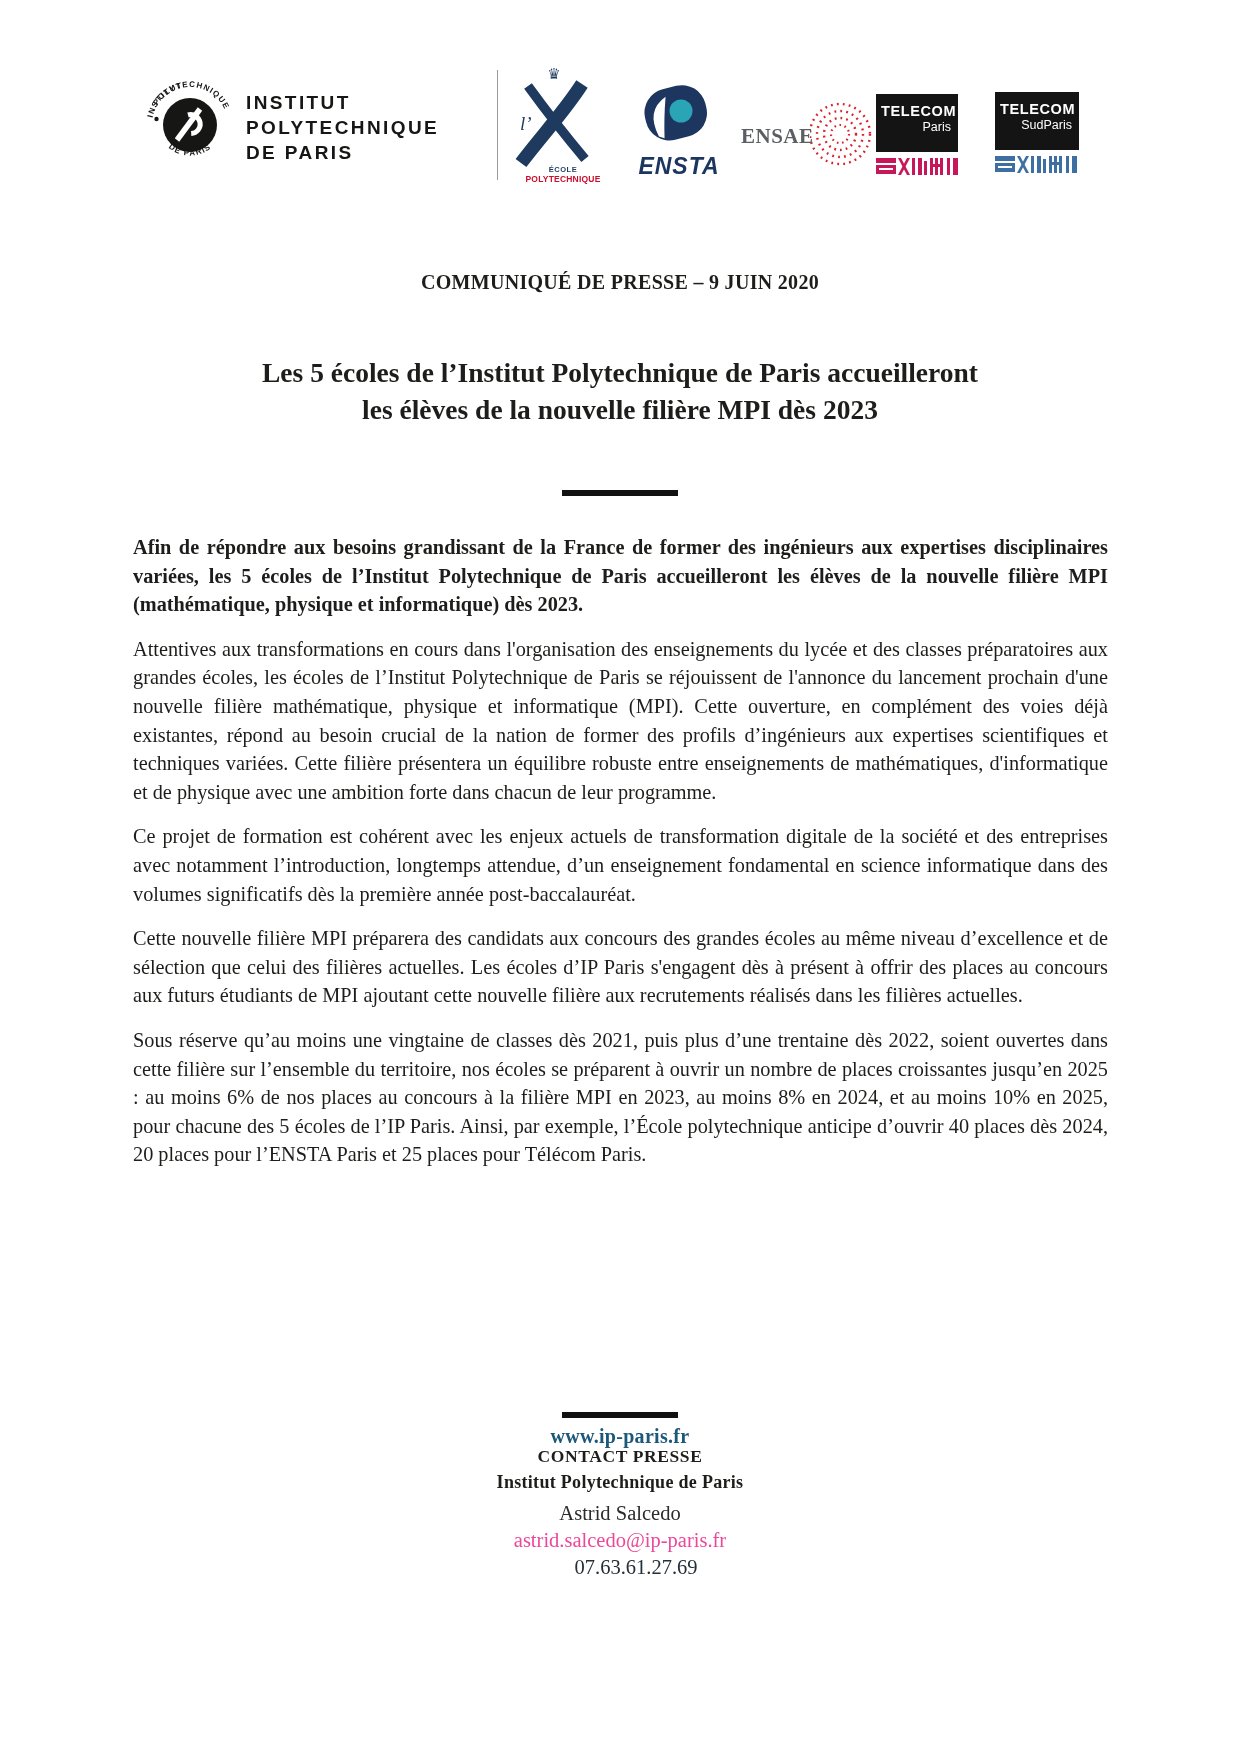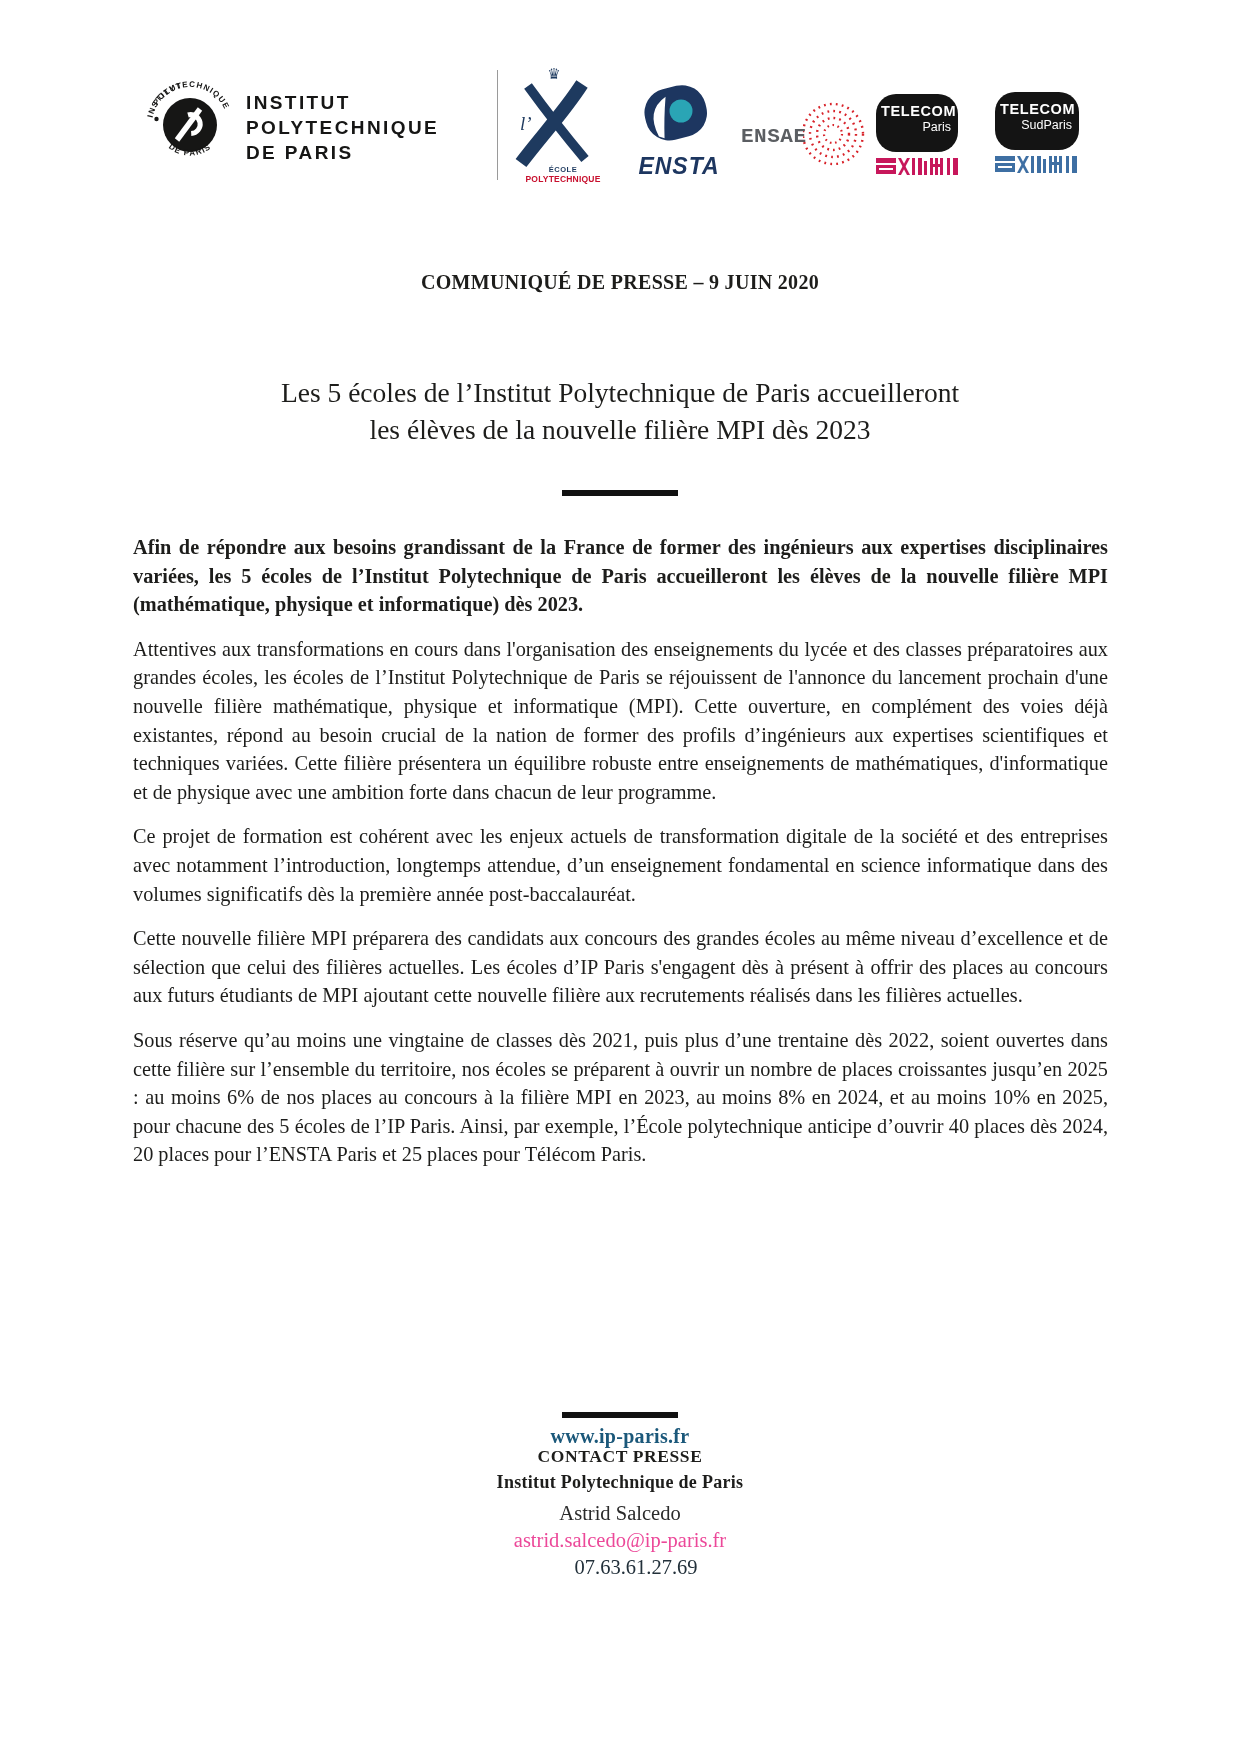--- a/index.html
+++ b/index.html
@@ -18,43 +18,43 @@
   }
   .header-divider { position:absolute; left:497px; top:10px; width:1px; height:110px; background:#9a9a9a; }
   .x-logo { left:505px; top:2px; width:98px; height:126px; }
   .ensta-logo { left:628px; top:22px; width:94px; text-align:center; }
   .ensta-label {
     font-family:"Liberation Sans", sans-serif; font-weight:bold; font-style:italic;
     font-size:23px; letter-spacing:1px; color:#1d3660; margin-top:1px;margin-left:8px;
   }
   .ensae-logo { left:741px; top:28px; display:flex; align-items:center; }
   .ensae-label {
-    font-family:Liberation Mono, monospace; font-weight:bold; font-size:21px;
+    font-family:Liberation Serif, serif; font-weight:bold; font-size:21px;
     color:#5b5e62; letter-spacing:0.5px; position:relative; z-index:2;
   }
   .telecom-logo .t-box {
     background:#141414; box-sizing:border-box; display:flex; flex-direction:column;
-    justify-content:center; padding:4px 5px 14px 5px;border-radius:20px;
+    justify-content:center; padding:4px 5px 14px 5px;
   }
   .telecom-paris-logo  { left:876px; top:34px; width:82px; }
   .telecom-sudparis-logo { left:995px; top:32px; width:84px; }
   .t-box { width:100%; height:58px; }
   .t-line1 { color:#fff; font-family:"Liberation Sans", sans-serif; font-weight:bold;
              font-size:14.5px; letter-spacing:0.6px; text-align:center; }
   .t-line2 { color:#fff; font-family:"Liberation Sans", sans-serif;
              font-size:12.5px; text-align:right; margin-top:1px; padding-right:2px; }
   .t-glyphs { display:block; margin-top:3px; }
   
   .kicker {
     position:absolute; top:271px; left:0; width:100%; text-align:center;
     font-size:20px; font-weight:bold; letter-spacing:0.3px;
   }
   .doc-title {
-    position:absolute; top:374px; left:0; width:100%; text-align:center;
-    font-size:27.5px; font-weight:normal; line-height:37px;
+    position:absolute; top:354px; left:0; width:100%; text-align:center;
+    font-size:27.5px; font-weight:bold; line-height:37px;
   }
   .rule { position:absolute; left:562px; width:116px; height:6px; background:#111; }
   .rule-1 { top:490px; }
   .rule-2 { top:1412px; }
   
   .doc-body {
     position:absolute; top:524px; left:133px; width:975px;
     font-size:20.3px; line-height:28.6px; text-align:justify;
   }
   .doc-body p { margin:9px 0 16px 0; }

